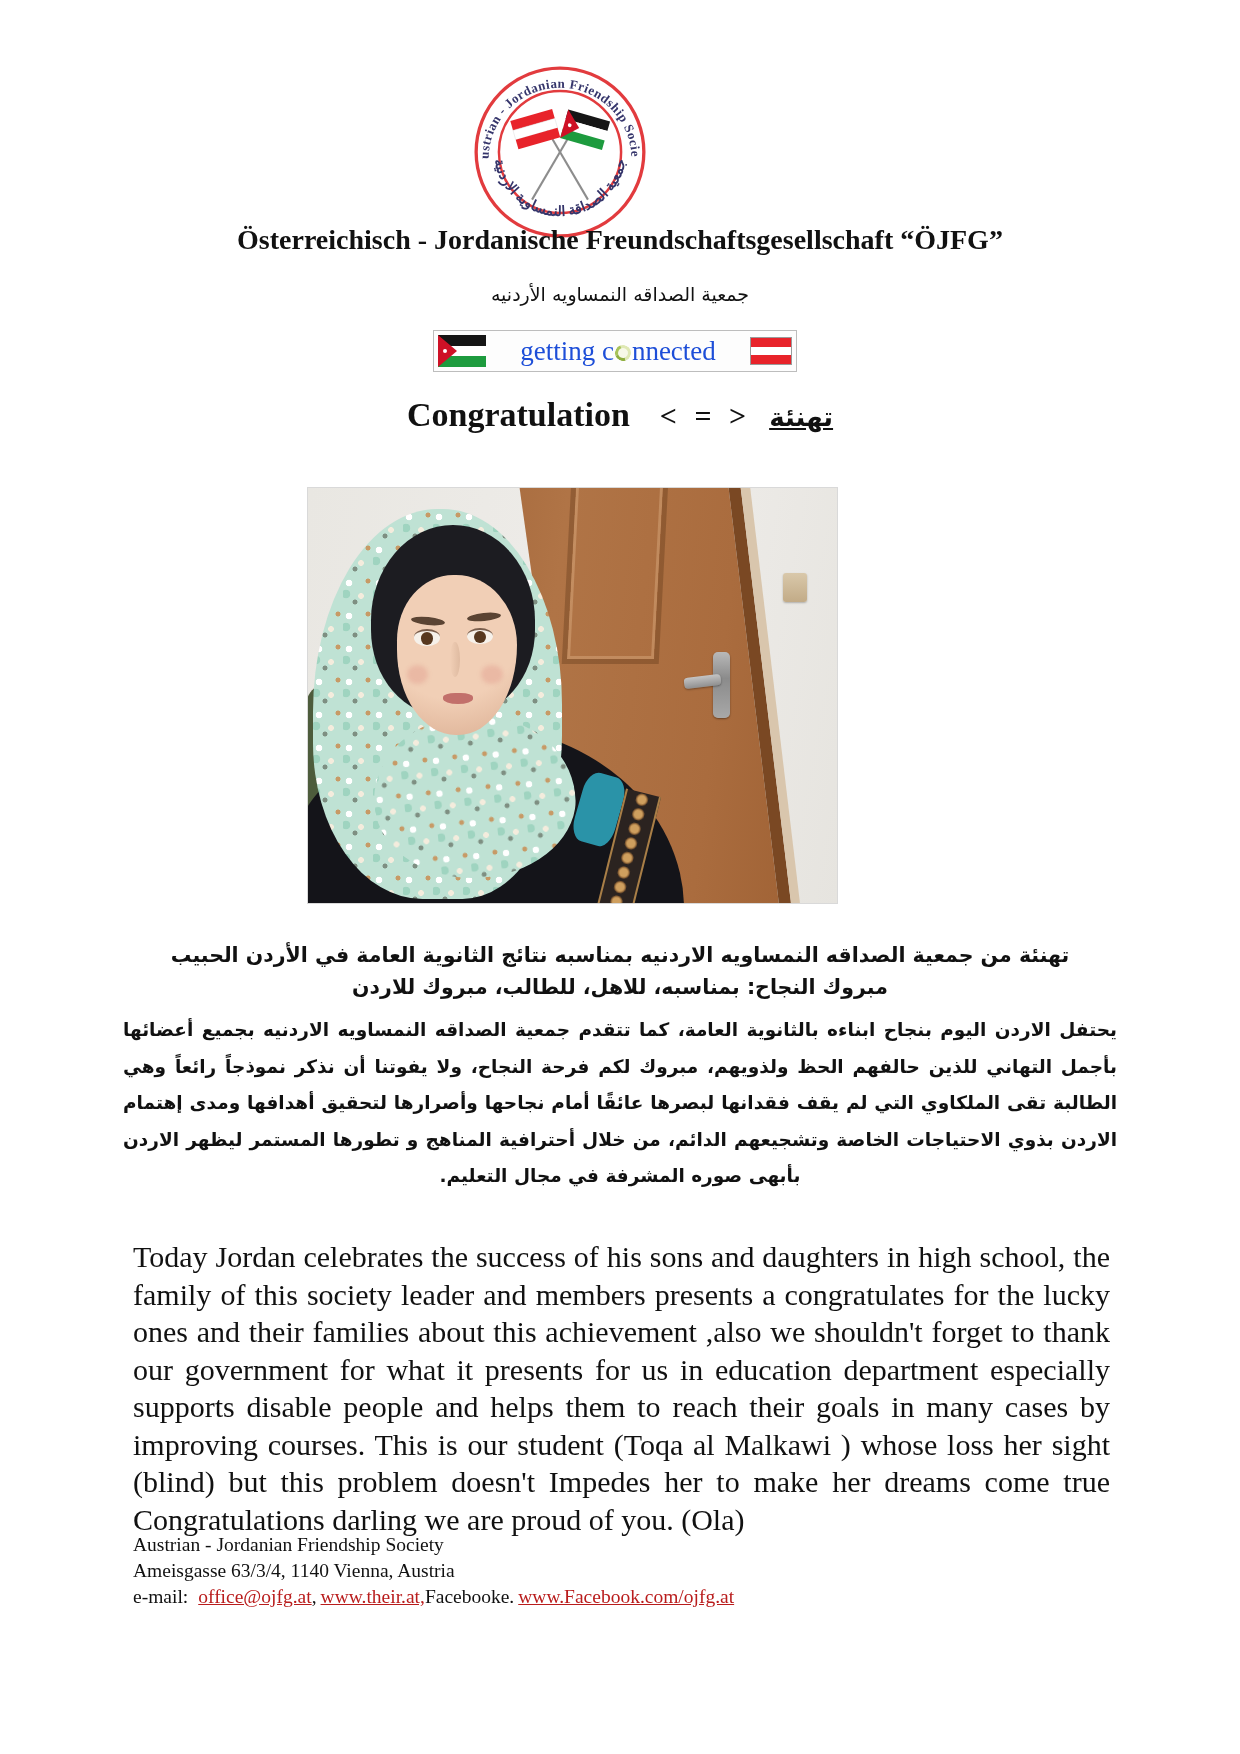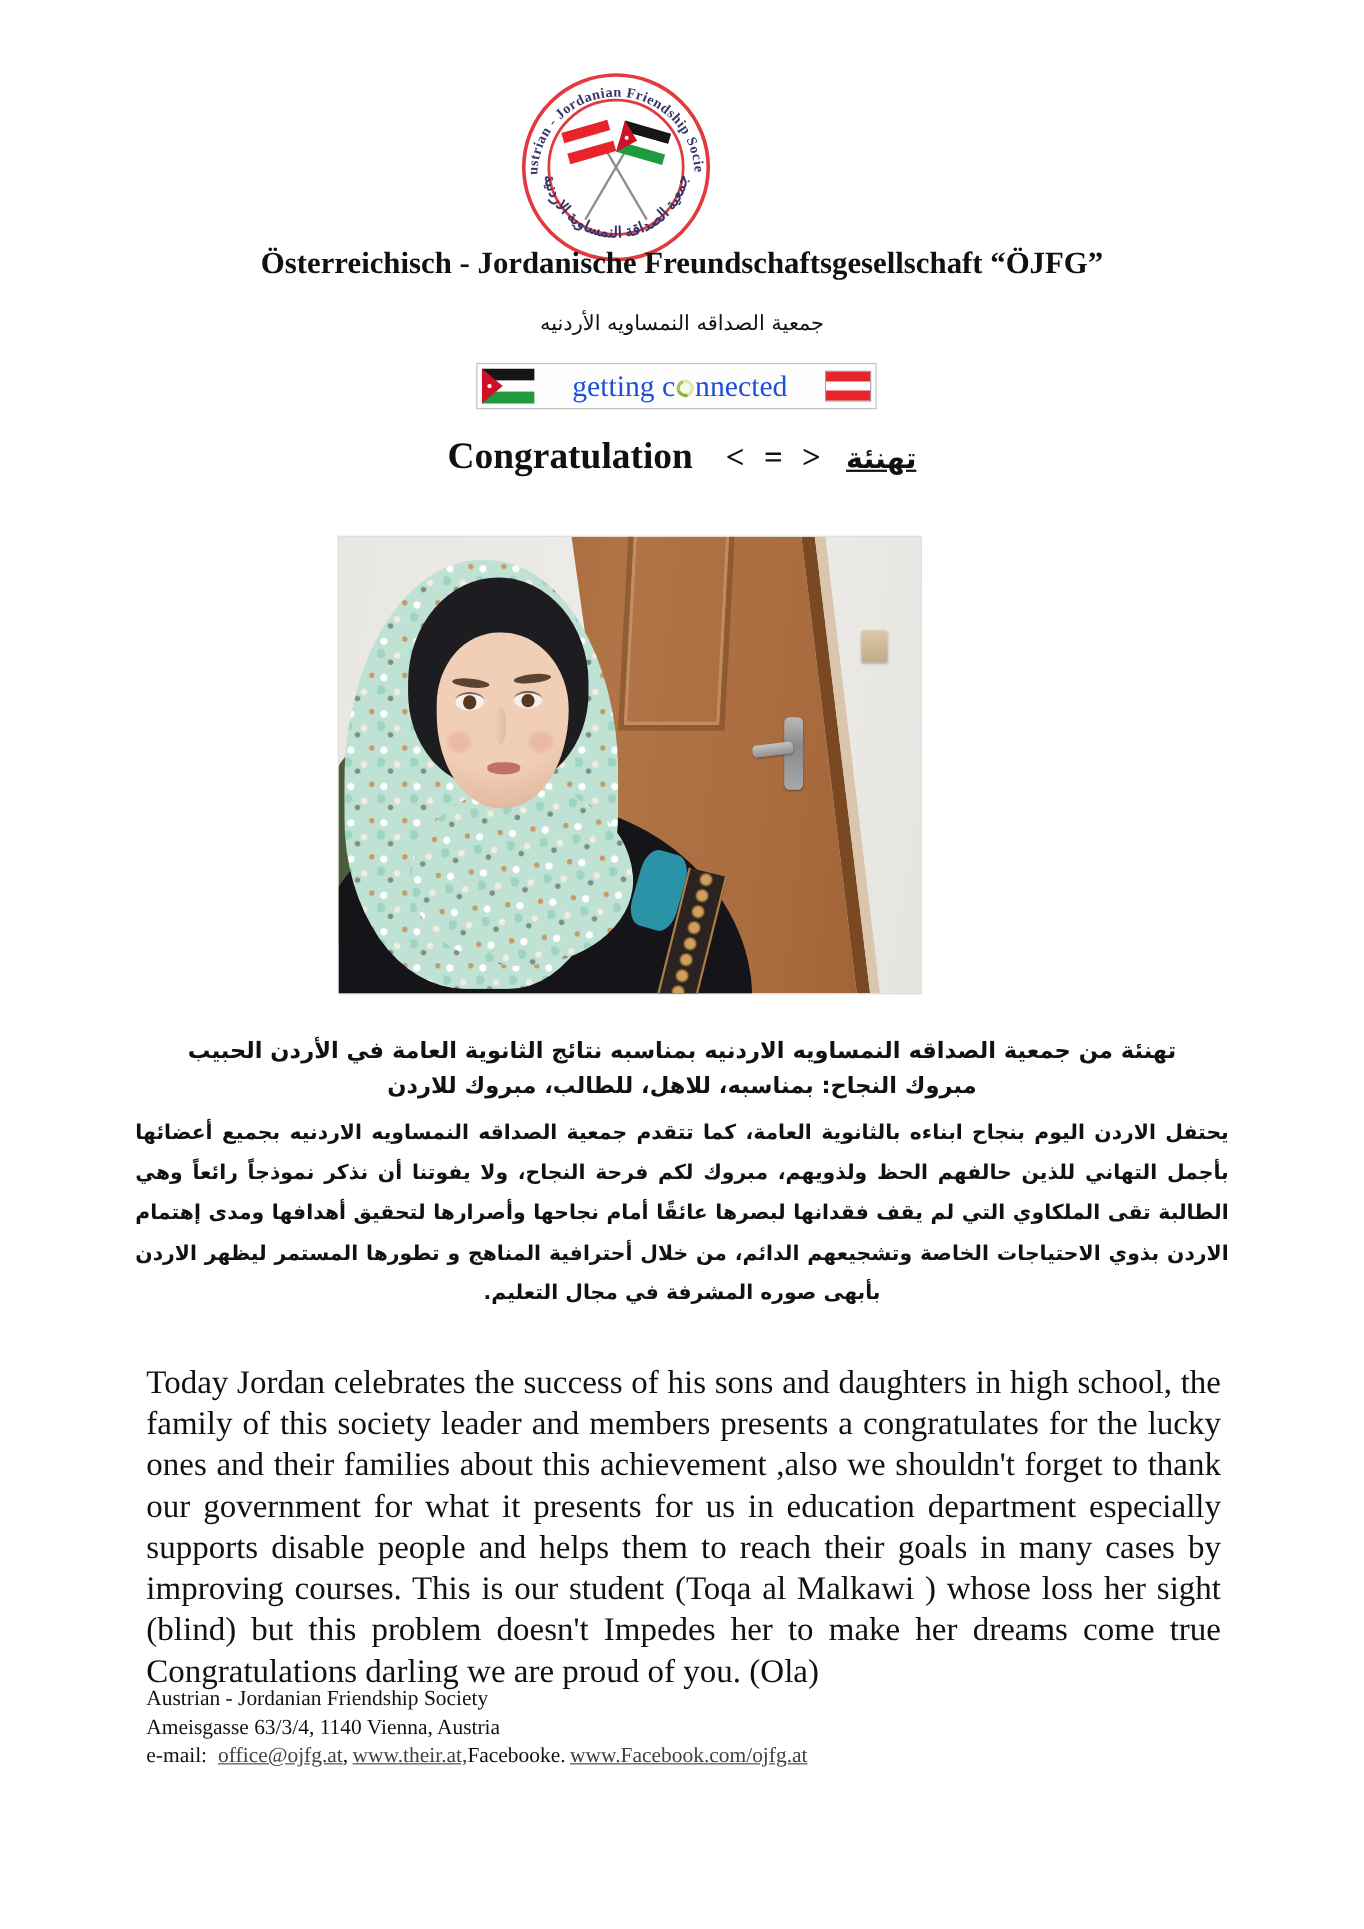--- a/index.html
+++ b/index.html
@@ -102,21 +102,21 @@
   
   .ar-head{position:absolute;left:120px;top:920px;width:1000px;text-align:center;direction:rtl;
         font-family:"DejaVu Sans",sans-serif;font-weight:bold;font-size:20.5px;line-height:32px;margin-top:19px;}
   .ar-para{position:absolute;left:123px;top:1012px;width:994px;margin:0;direction:rtl;text-align:justify;
         text-align-last:center;font-family:"DejaVu Sans",sans-serif;font-size:18.5px;line-height:36.5px;font-weight:bold;}
   .en-para{position:absolute;left:133px;top:1238px;width:977px;margin:0;font-size:30px;line-height:37.5px;
         text-align:justify;}
 
   
   .footer{position:absolute;left:133px;top:1532px;width:990px;font-size:19.5px;line-height:26px;}
-  .footer .lnk{color:#404040;text-decoration:underline;cursor:pointer;margin-top:48px;}
+  .footer .lnk{color:#b91c1c;text-decoration:underline;cursor:pointer;margin-top:48px;}
   .footer span{margin-right:4px;}
   .footer .email-label{margin-right:10px;}
 </style>
 </head>
 <body>
 
 <div class="page">
 
   <svg class="logo" viewBox="0 0 170 170">
     <circle cx="85" cy="85" r="81" fill="#ffffff" stroke="#e23b3e" stroke-width="3.2"></circle>

